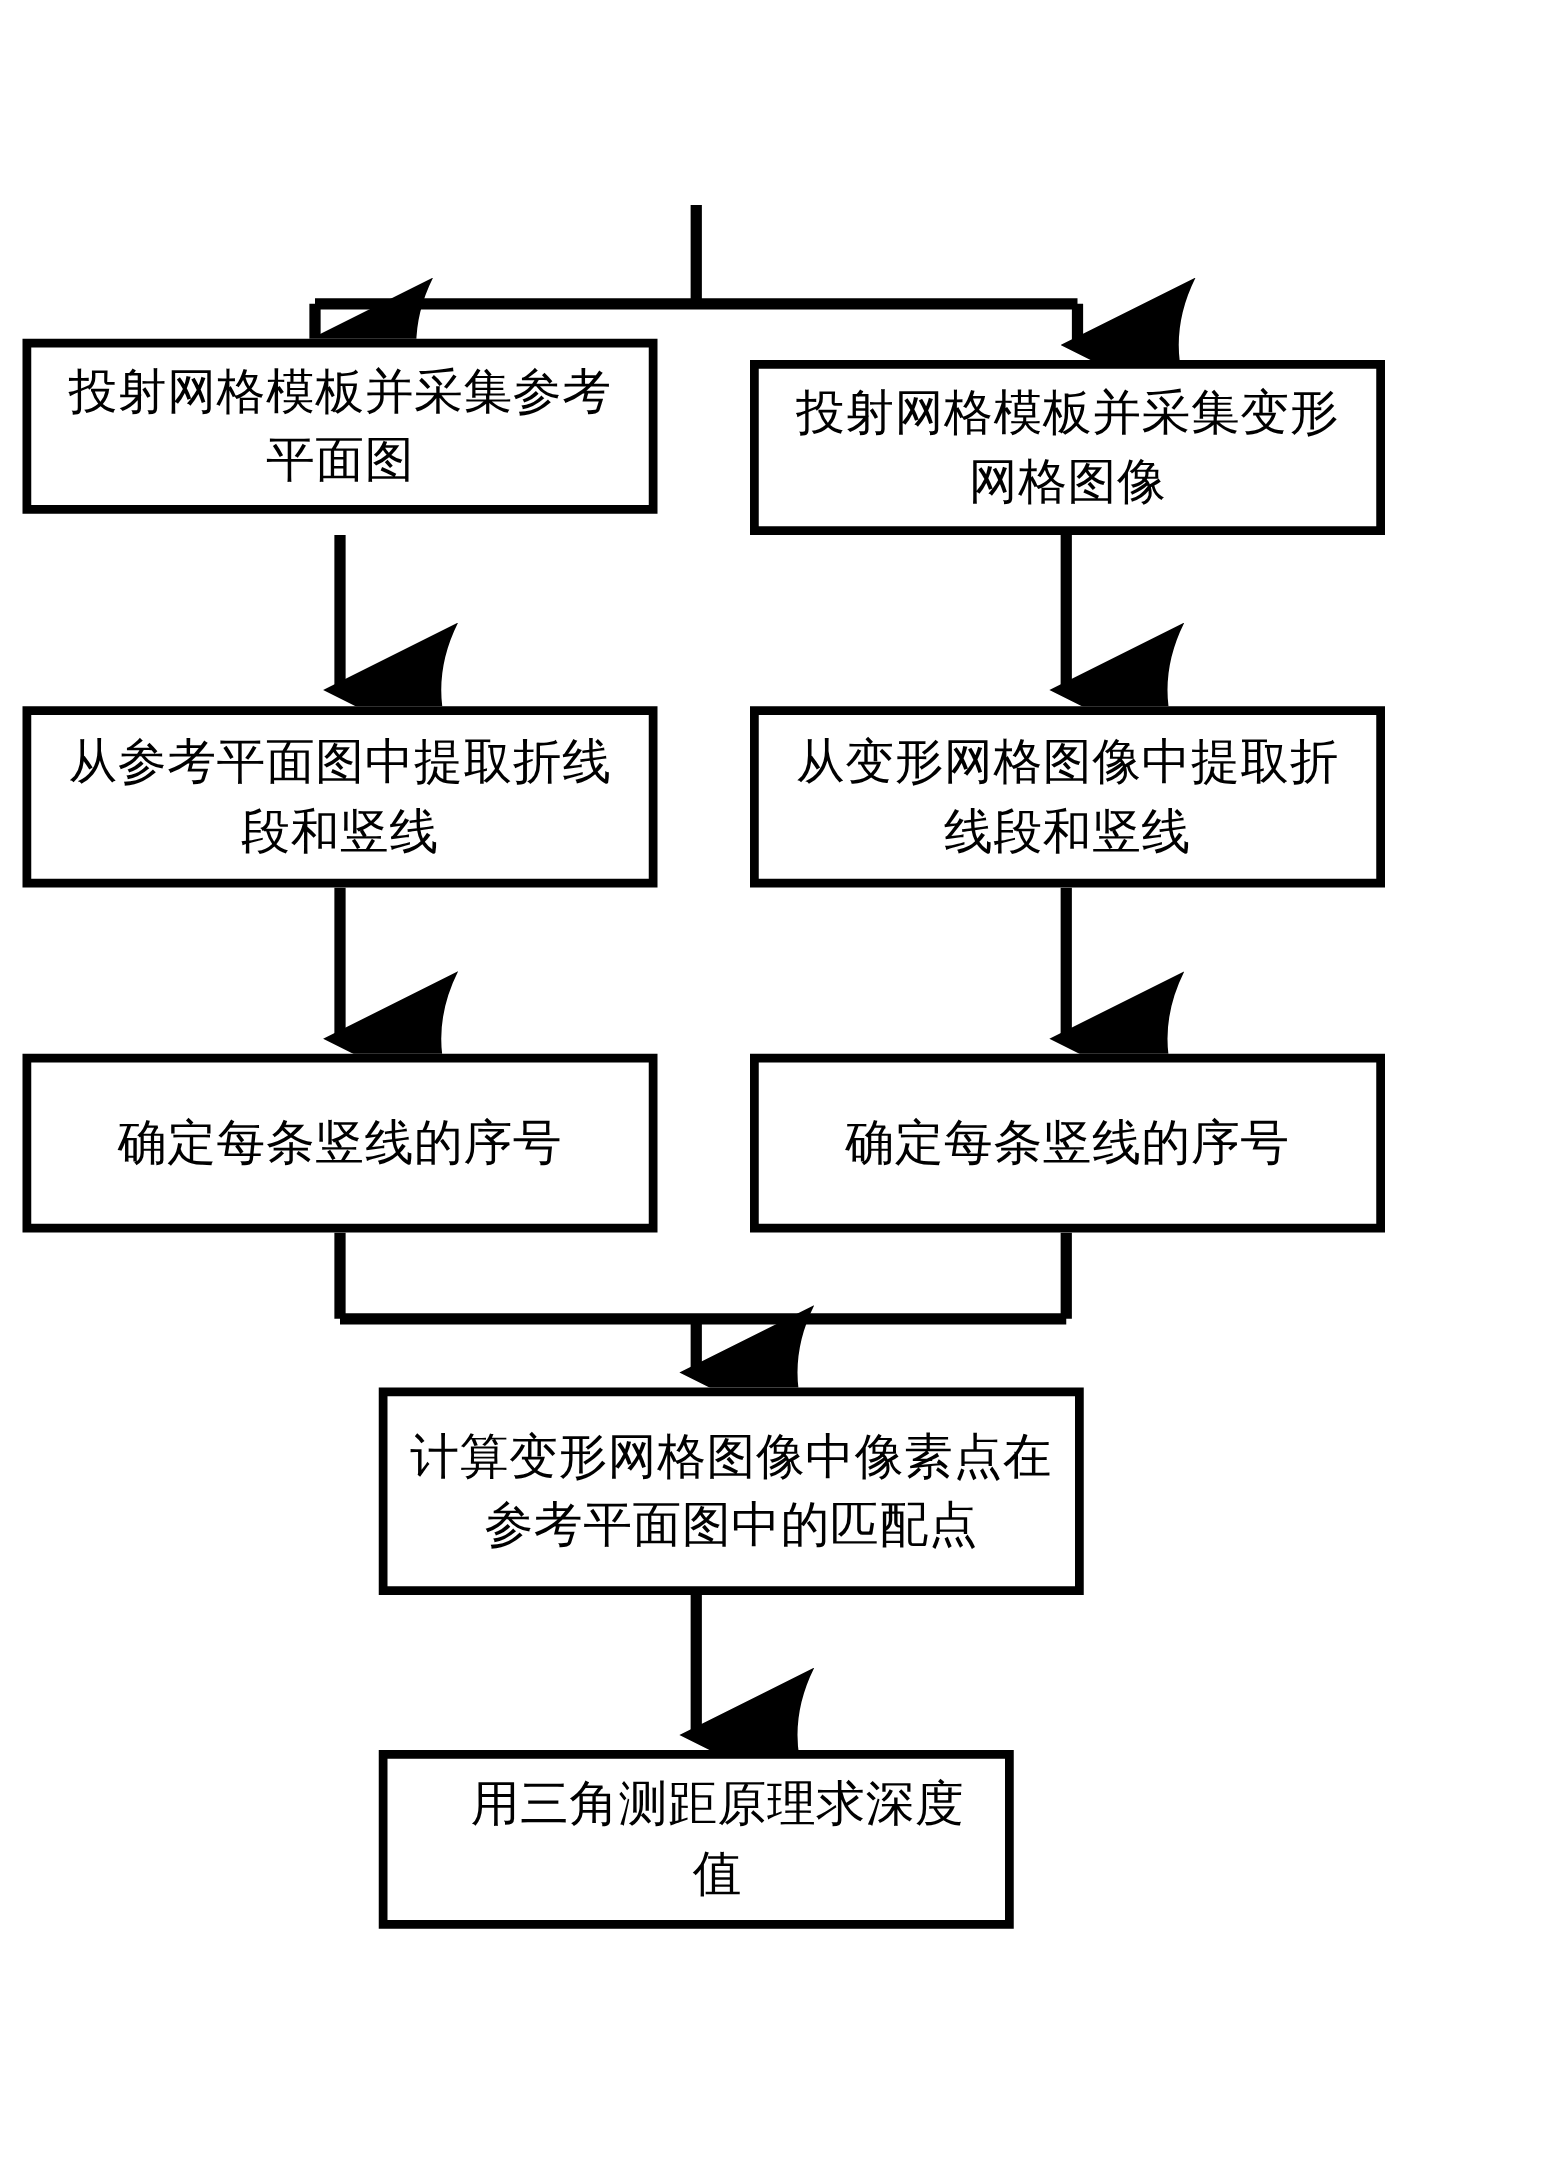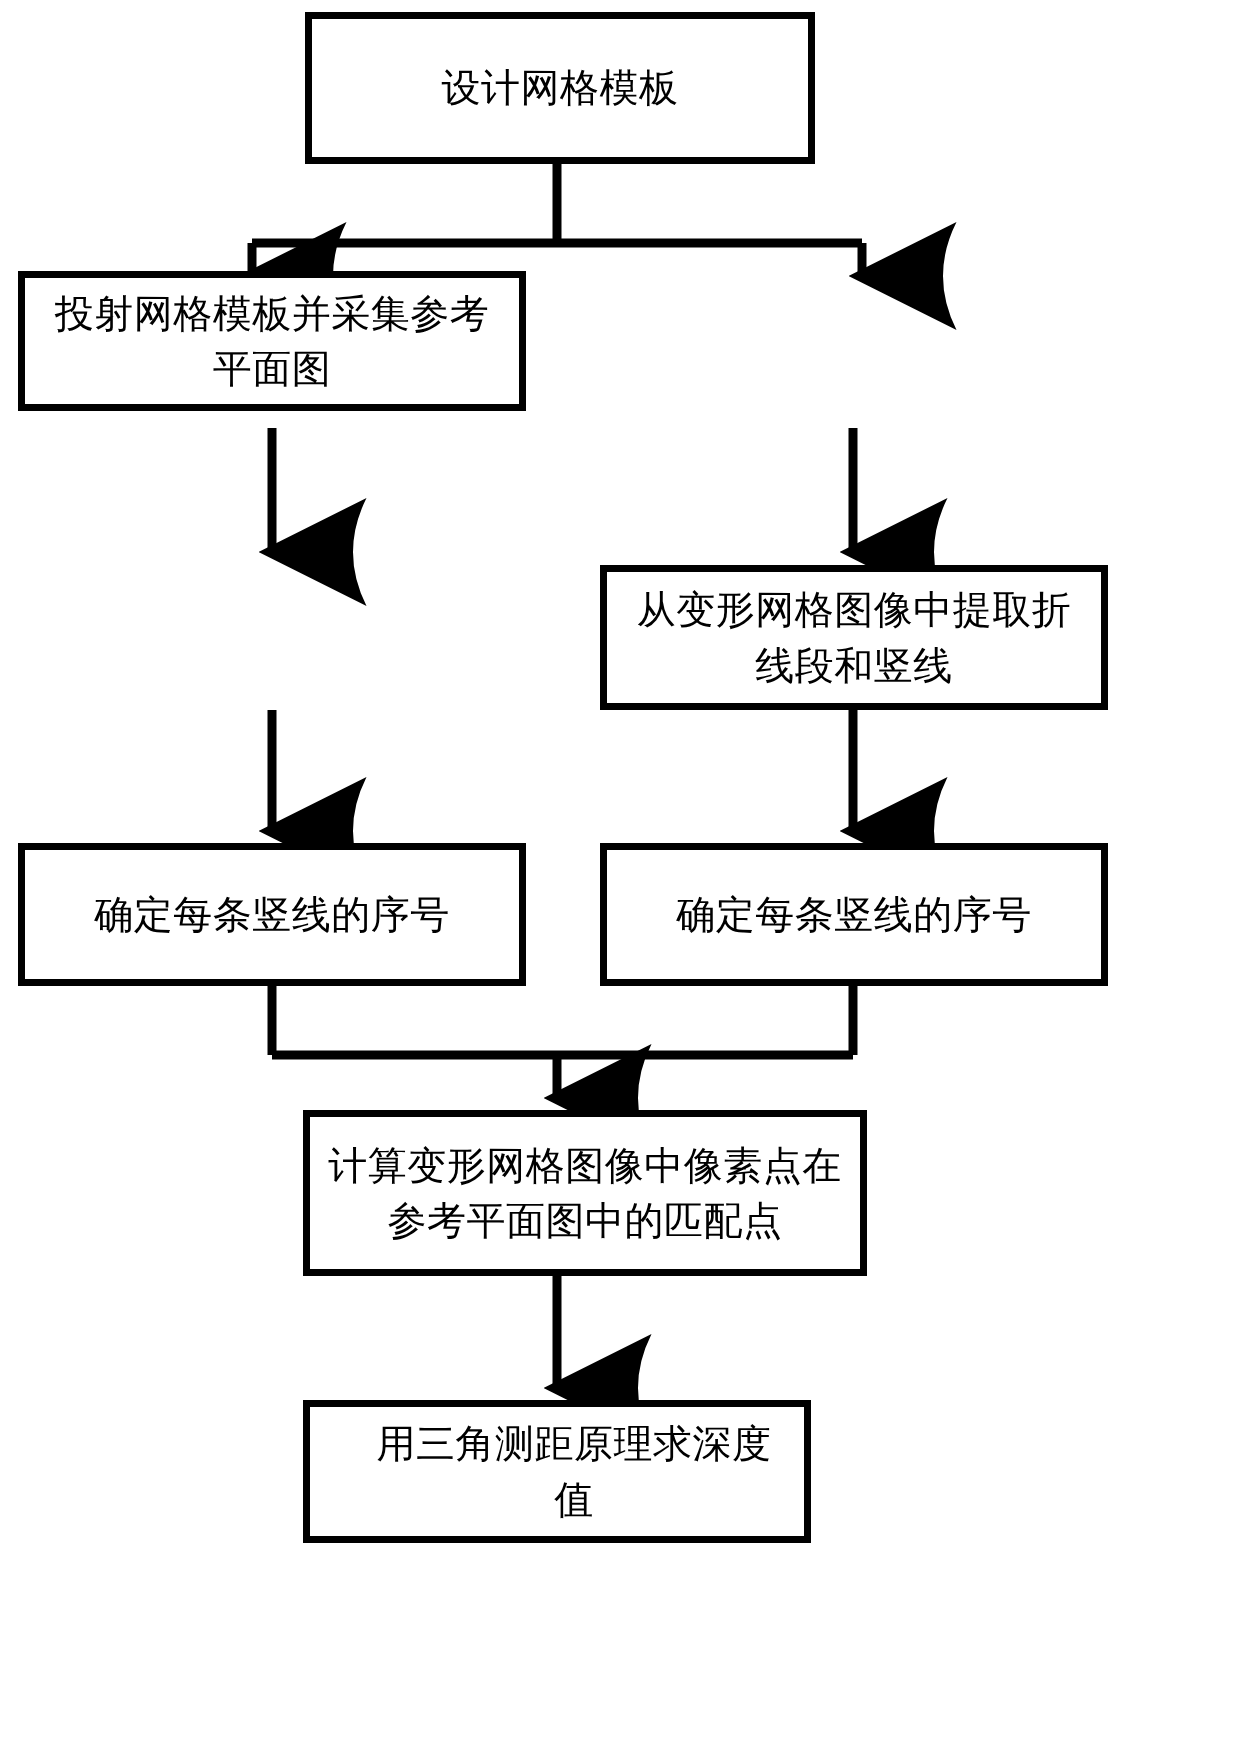--- a/index.html
+++ b/index.html
@@ -105,29 +105,32 @@
     <g>
       <path d="M 272 1055 L 853 1055" stroke="#000000" stroke-width="9" fill="none"></path>
       <path d="M 557 1055 L 557 1098" stroke="#000000" stroke-width="9" fill="none" marker-end="url(#arrow)"></path>
     </g>
 
     <g>
       <path d="M 557 1276 L 557 1388" stroke="#000000" stroke-width="9" fill="none" marker-end="url(#arrow)"></path>
     </g>
   </svg>
 
-  <div class="node" id="node-design">
-    <span class="node-text">设计网格模板</span>
-  </div>
 
   <div class="node" id="node-project-ref">
     <span class="node-text">投射网格模板并采集参考平面图</span>
   </div>
 
+  <div class="node" id="node-project-def">
+    <span class="node-text">投射网格模板并采集变形网格图像</span>
+  </div>
 
+  <div class="node" id="node-extract-ref">
+    <span class="node-text">从参考平面图中提取折线段和竖线</span>
+  </div>
 
   <div class="node" id="node-extract-def">
     <span class="node-text">从变形网格图像中提取折线段和竖线</span>
   </div>
 
   <div class="node" id="node-index-ref">
     <span class="node-text">确定每条竖线的序号</span>
   </div>
 
   <div class="node" id="node-index-def">

